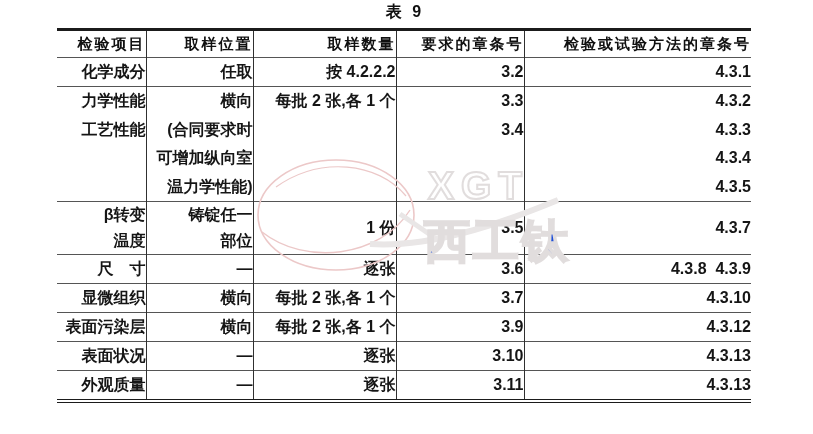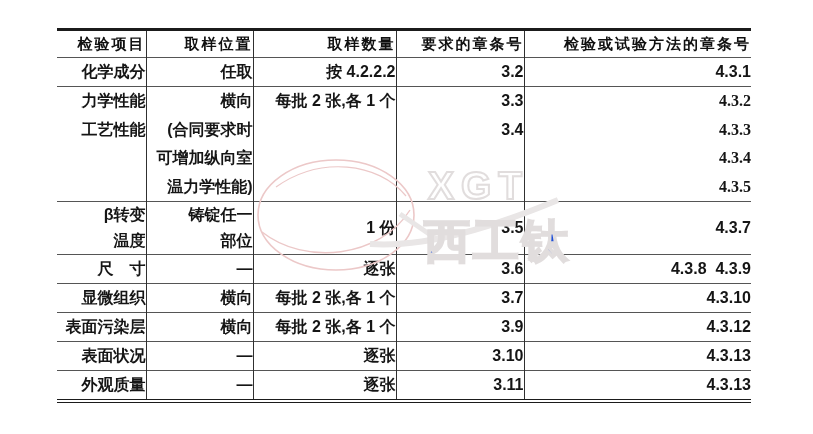--- a/index.html
+++ b/index.html
@@ -47,20 +47,21 @@
     font-size:46px;line-height:50px;font-weight:bold;letter-spacing:3px;
     color:#1d4ed8;-webkit-text-stroke:2px #e1dddd;
     text-shadow:0 0 1px #e3e0e0;
   }
 </style>
 </head>
 <body>
 
 <div class="canvas">
 
+  <div class="doc-title">表 9</div>
 
   <table class="tbl">
     <colgroup>
       <col style="width:89px">
       <col style="width:107px">
       <col style="width:143px">
       <col style="width:128px">
       <col style="width:227px">
     </colgroup>
     <thead>
@@ -101,21 +102,21 @@
             <div class="line">可增加纵向室</div>
             <div class="line">温力学性能)</div>
           </td>
           <td style="vertical-align: top; line-height: 28.5px;">
             <div class="line">每批 2 张,各 1 个</div>
           </td>
           <td style="vertical-align: top; line-height: 28.5px;">
             <div class="line">3.3</div>
             <div class="line">3.4</div>
           </td>
-          <td style="vertical-align: top; line-height: 28.5px; font-family: Liberation Serif, serif;">
+          <td style="vertical-align: top; line-height: 28.5px;">
             <div class="line">4.3.2</div>
             <div class="line">4.3.3</div>
             <div class="line">4.3.4</div>
             <div class="line">4.3.5</div>
           </td>
         </tr>
         <tr style="height: 52px;">
           <td style="line-height: 26px;">
             <div class="line">β转变</div>
             <div class="line">温度</div>

